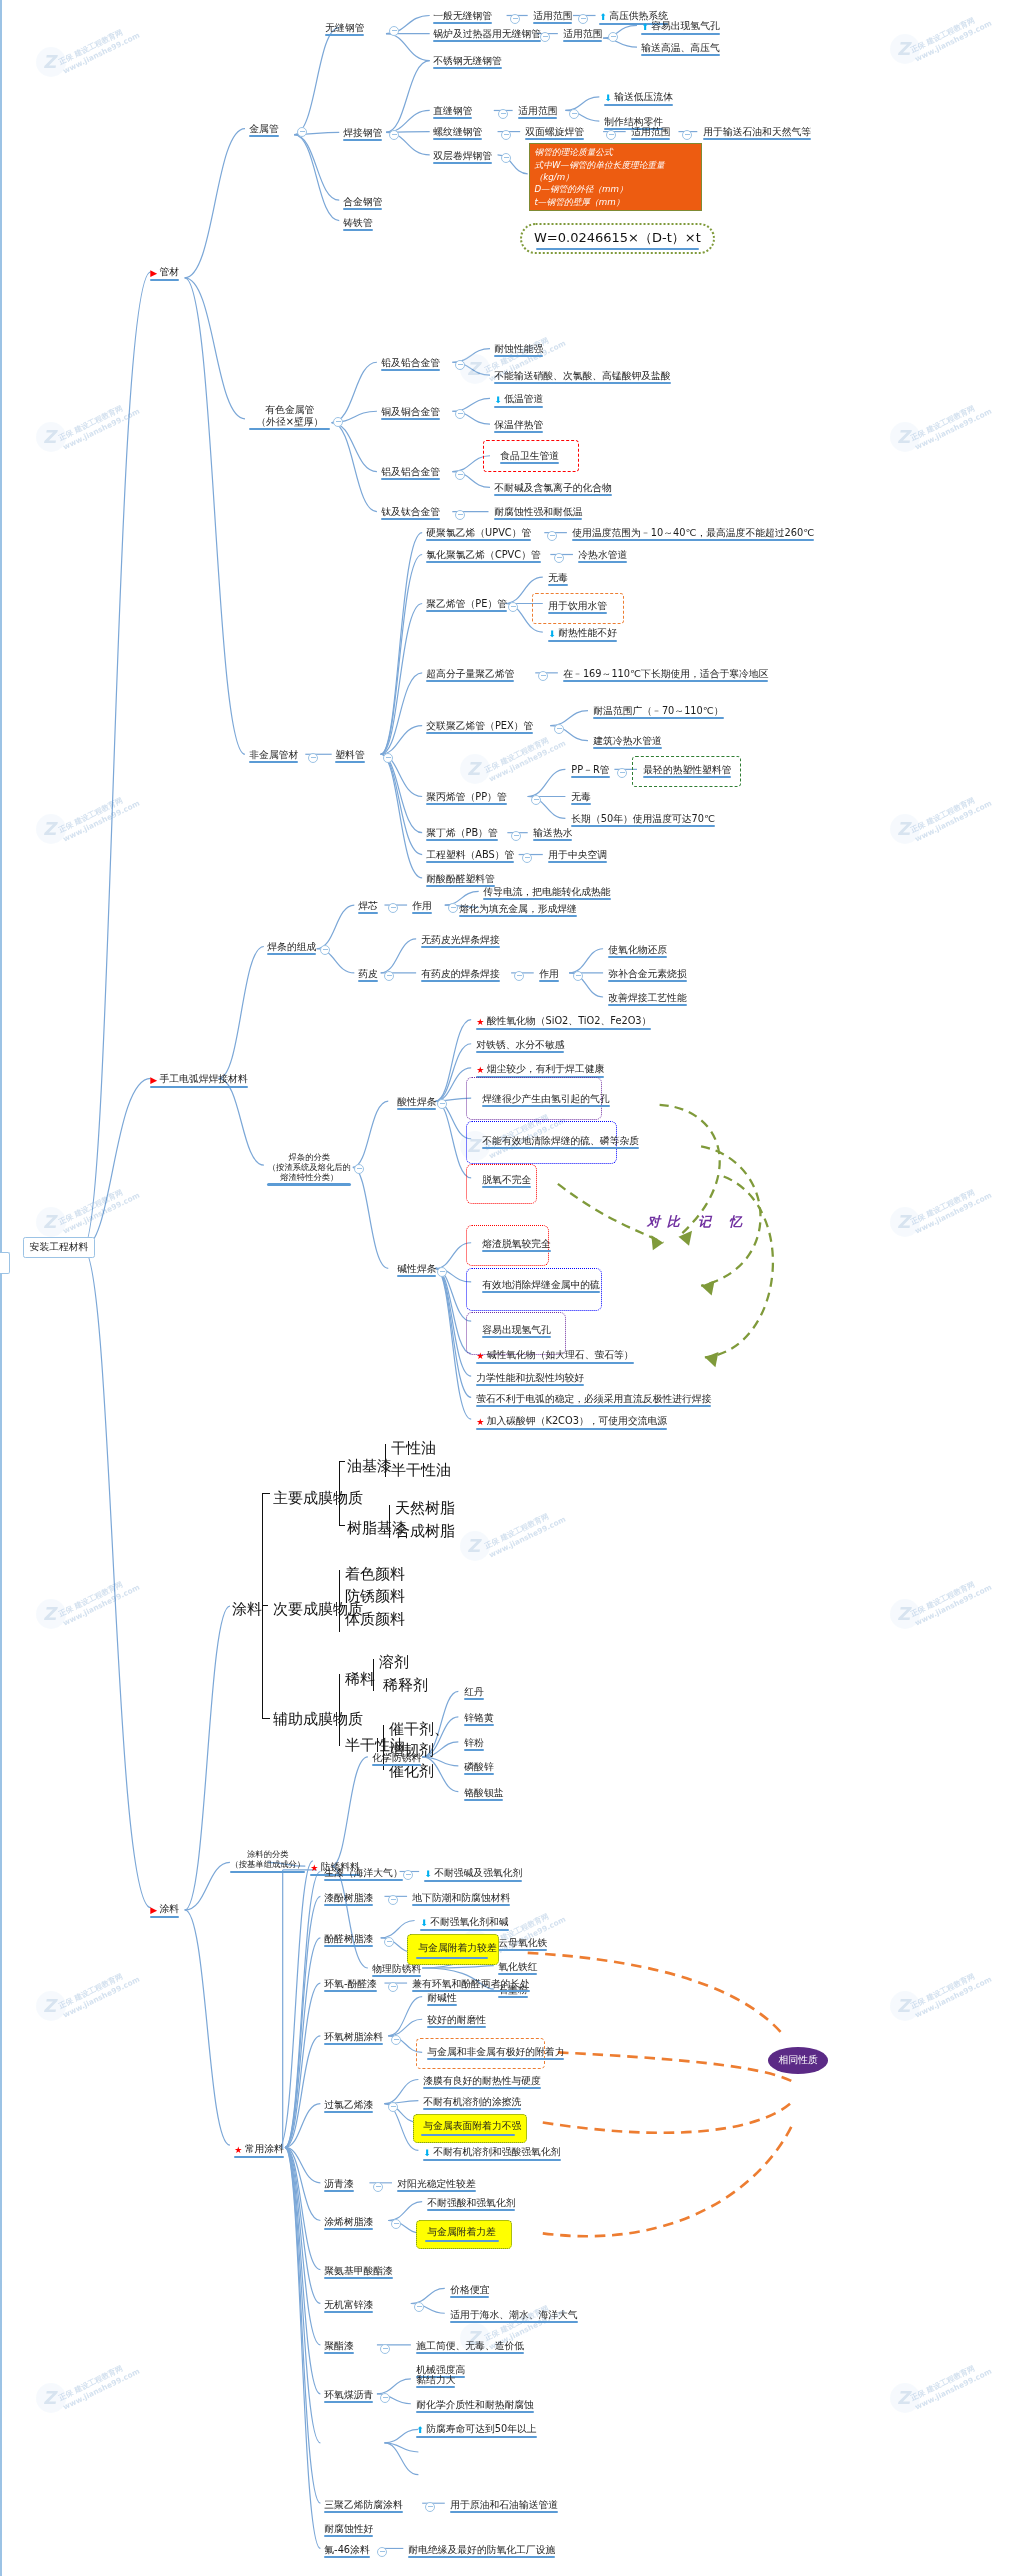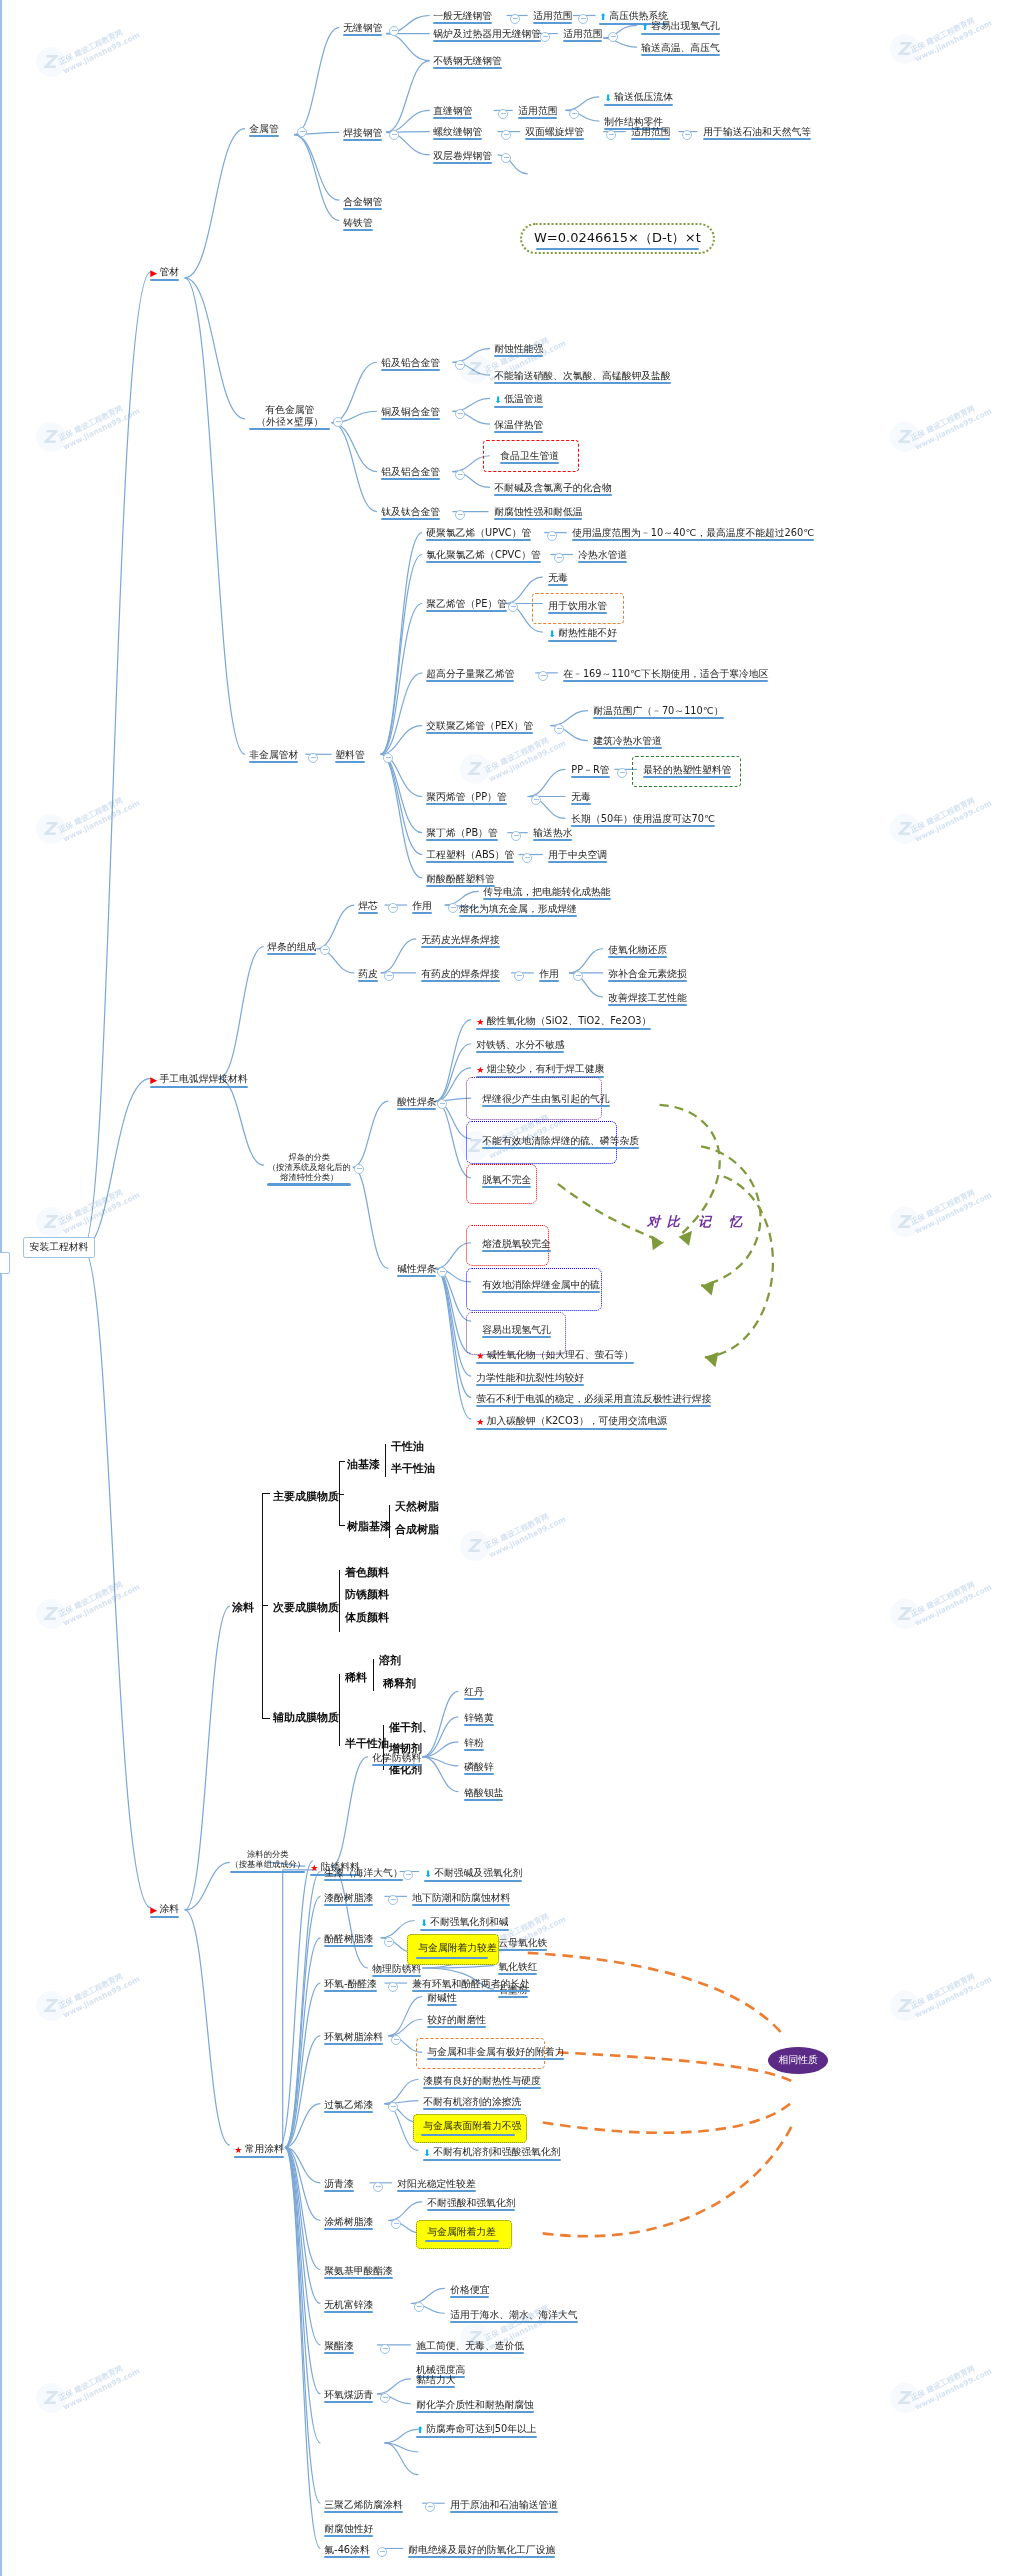--- a/index.html
+++ b/index.html
@@ -44,21 +44,21 @@
   .formula::after{content:"";position:absolute;left:13.6px;right:13.6px;bottom:2.3px;height:2.3px;
      background:#5b9bd5;border-radius:1.5px;}
 
   .purpleoval{position:absolute;background:#5b2a86;color:#fff;border-radius:50%/50%;
      font-size:9.8px;padding:6.8px 10.6px;white-space:nowrap;text-align:center;}
 
   .hand{position:absolute;color:#7030a0;font-style:italic;font-weight:bold;font-size:13px;
      letter-spacing:6.8px;white-space:nowrap;}
 
   
-  .brk{position:absolute;font-size:11px;color:#111;white-space:nowrap;font-weight:bold;}
+  .brk{position:absolute;font-size:15px;color:#111;white-space:nowrap;font-weight:normal;}
   .brkline{position:absolute;background:#111;}
 
   svg.wires{position:absolute;left:0;top:0;width:1026px;height:2576px;pointer-events:none;}
 
   
   .wm{position:absolute;opacity:.20;pointer-events:none;transform:rotate(-26deg);
       font-size:7.5px;color:#2b6cb0;white-space:nowrap;font-weight:bold;}
   .wmc{position:absolute;opacity:.18;pointer-events:none;width:30px;height:30px;border-radius:50%;
       background:#cfe3f5;color:#2b6cb0;font-size:18px;font-weight:bold;text-align:center;line-height:30px;font-style:italic;}
   .leftrail{position:absolute;left:0;top:0;width:1.5px;height:2576px;background:#9cc3e5;}
@@ -331,21 +331,21 @@
   <div class="node" style="left:148px;top:1072px">
     <span class="mk" style="color:#ff0000">▶</span><span>手工电弧焊焊接材料</span>
   </div>
   <div class="node" style="left:148px;top:1902px">
     <span class="mk" style="color:#ff0000">▶</span><span>涂料</span>
   </div>
 
   <div class="node" style="left:247px;top:122px">金属管</div>
   <div class="cc" style="left:297px;top:127px"></div>
 
-  <div class="node" style="left:341px;top:21px">无缝钢管</div>
+  <div class="node" style="left:323px;top:21px">无缝钢管</div>
   <div class="cc" style="left:389px;top:26px"></div>
 
   <div class="node" style="left:431px;top:9px">一般无缝钢管</div>
   <div class="cc" style="left:510px;top:13.6px"></div>
   <div class="node" style="left:531px;top:9px">适用范围</div>
   <div class="cc" style="left:578px;top:13.6px"></div>
   <div class="node" style="left:597px;top:9px">
     <span class="mk up">⬆</span><span>高压供热系统</span>
   </div>
 
@@ -376,20 +376,21 @@
   <div class="cc" style="left:501px;top:130px"></div>
   <div class="node" style="left:523px;top:125px">双面螺旋焊管</div>
   <div class="cc" style="left:606px;top:130px"></div>
   <div class="node" style="left:629px;top:125px">适用范围</div>
   <div class="cc" style="left:682px;top:130px"></div>
   <div class="node" style="left:701px;top:125px">用于输送石油和天然气等</div>
 
   <div class="node" style="left:431px;top:149px">双层卷焊钢管</div>
   <div class="cc" style="left:501px;top:153px"></div>
 
+  <div class="orangebox" style="left:529px;top:143px;width:162px">钢管的理论质量公式<br>式中W—钢管的单位长度理论重量（kg/m）<br>    D—钢管的外径（mm）<br>    t—钢管的壁厚（mm）</div>
   <div class="formula" style="left:520px;top:223px">W=0.0246615×（D-t）×t</div>
 
   <div class="node" style="left:341px;top:195px">合金钢管</div>
   <div class="node" style="left:341px;top:216px">铸铁管</div>
 
   <div class="node two-line" style="left:247px;top:403px;width:81px;text-align:center">
     <span>有色金属管</span><br>
     <span>（外径×壁厚）</span>
   </div>
   <div class="cc" style="left:333px;top:417px"></div>

